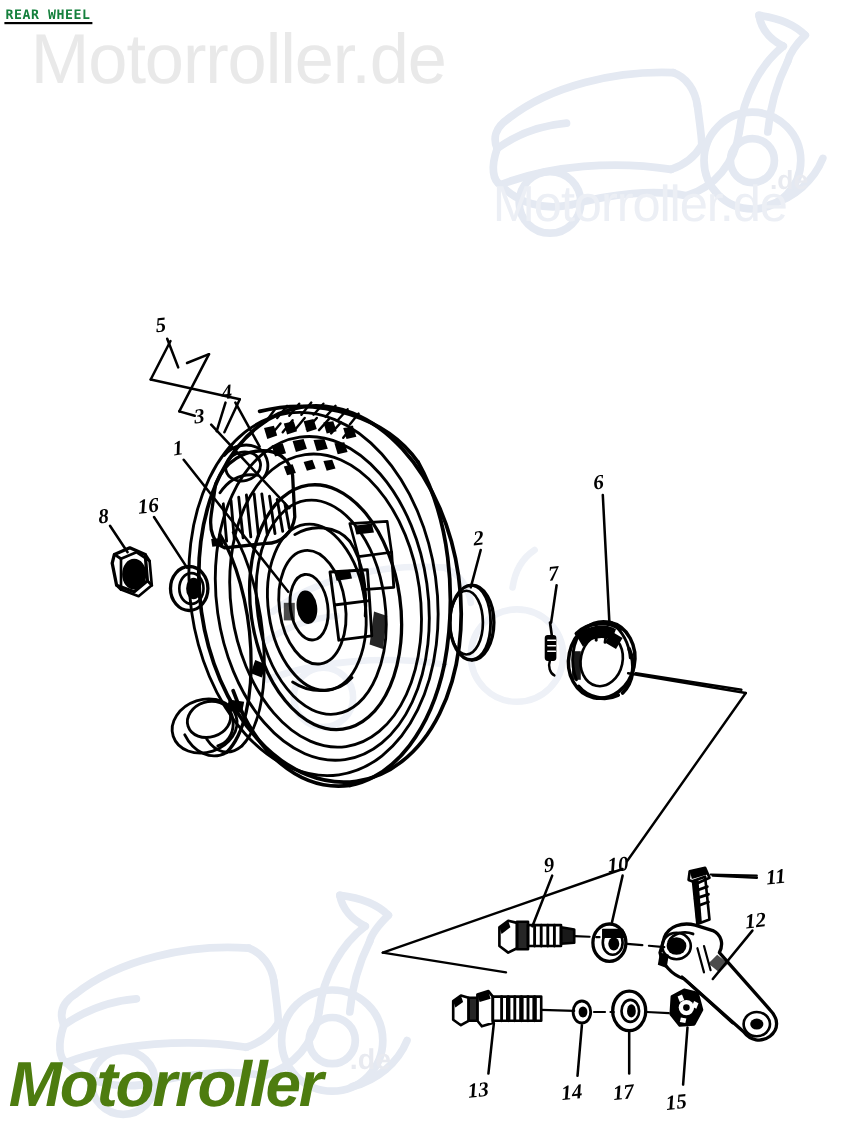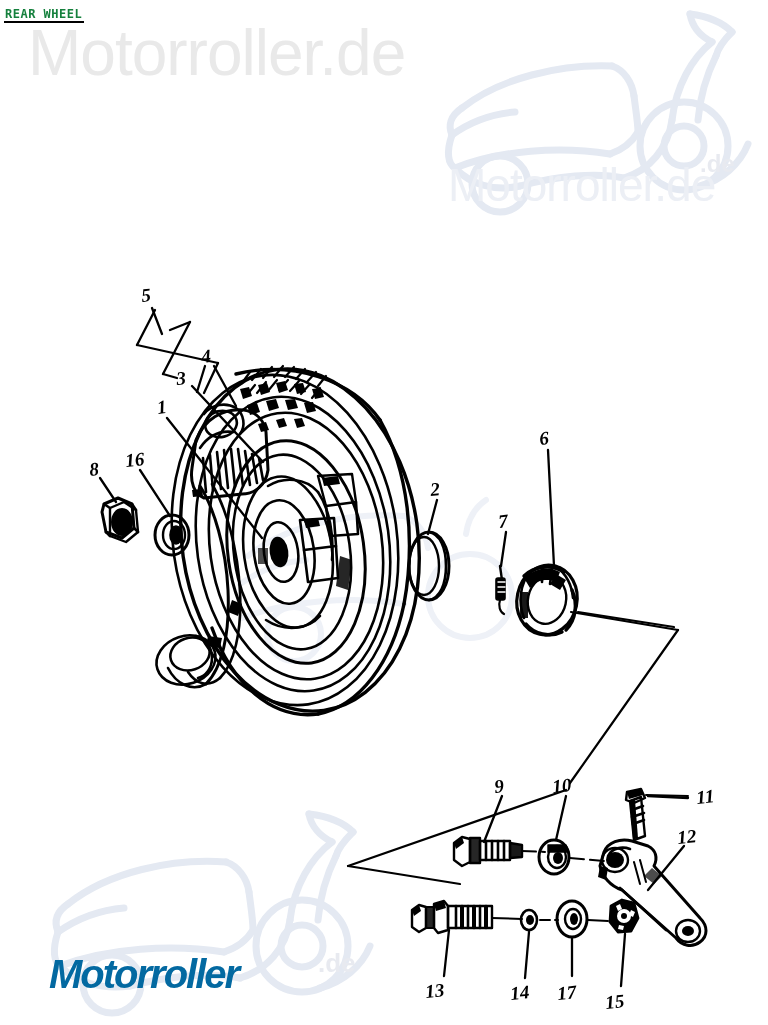--- a/index.html
+++ b/index.html
@@ -54,26 +54,25 @@
   }
   #wm-mid{
     left:448px;top:158px;
     font-size:46px;
     font-weight:400;
     color:#eceff5;
     letter-spacing:-1px;
   }
   #wm-bottom{
     left:8px;top:952px;
-    font-size:40px;
+    font-size:58px;
     font-weight:bold;
     font-style:italic;
-    color:#0369a1;
+    color:#4d7c0f;
     letter-spacing:-2px;
-    margin-left:41px;
   }
 
   
   .num{
     font-family:"Liberation Serif", serif;
     font-style:italic;
     font-weight:bold;
     font-size:19px;
     fill:#000;
   }

